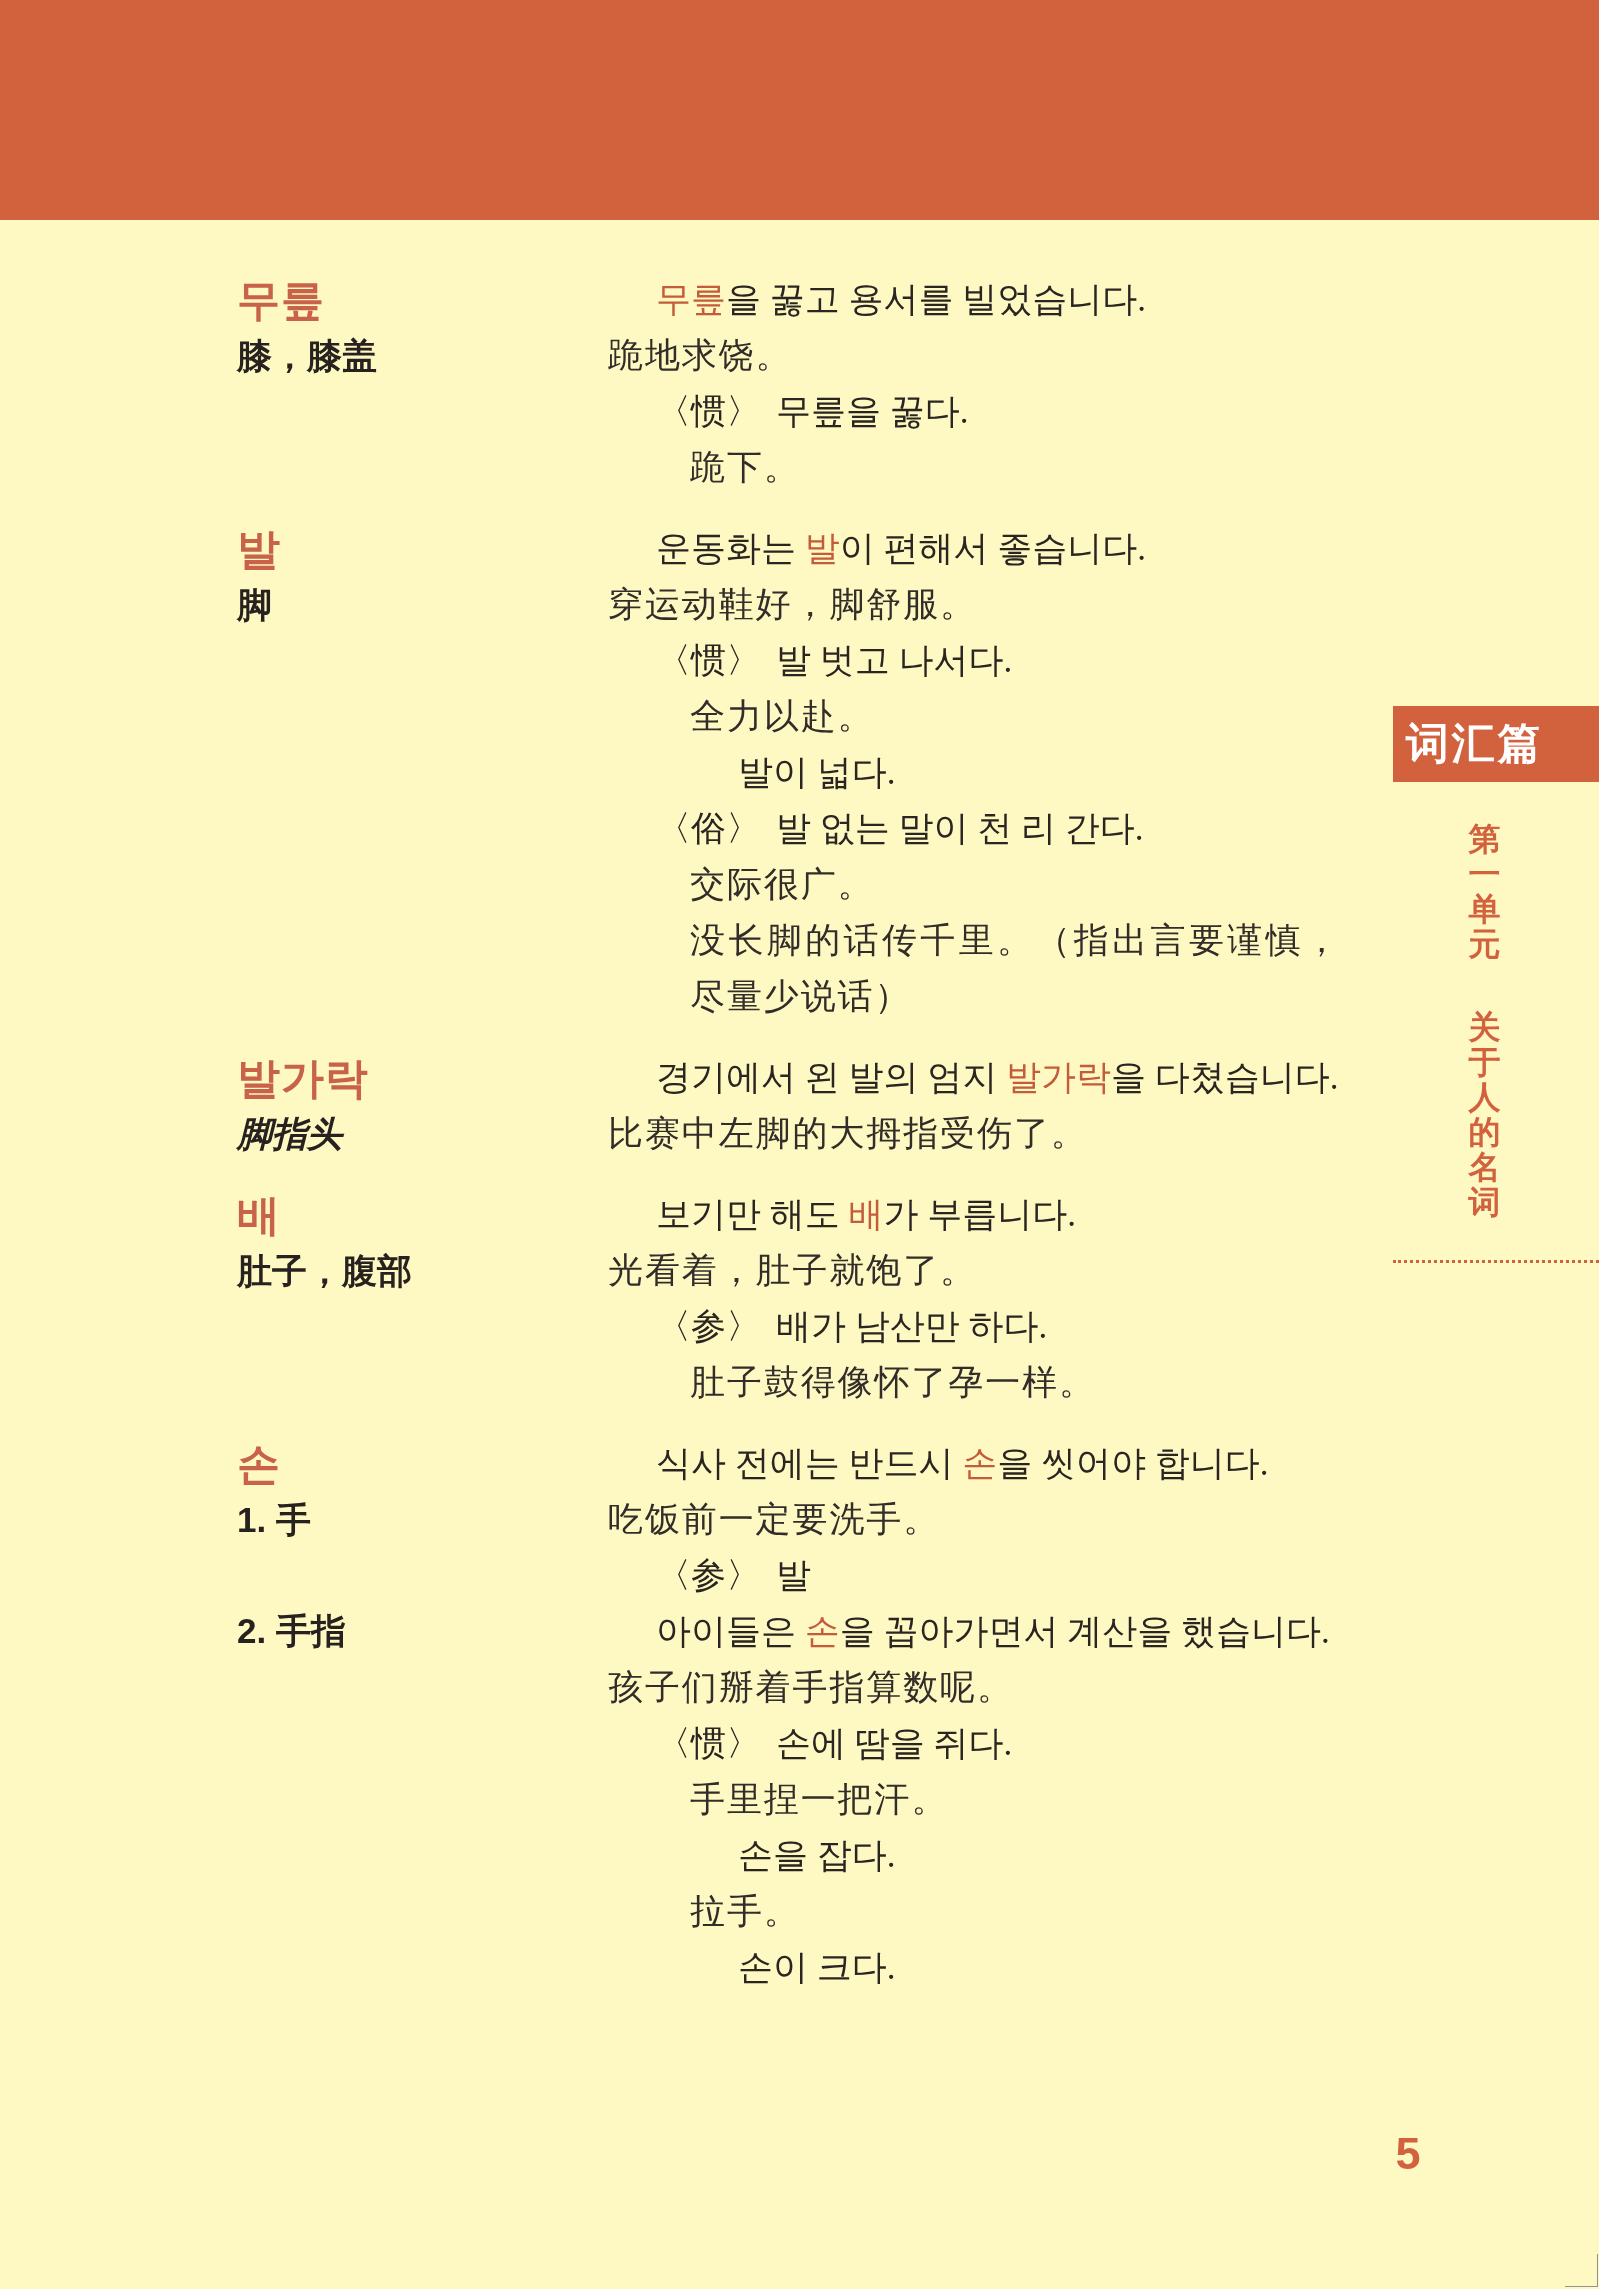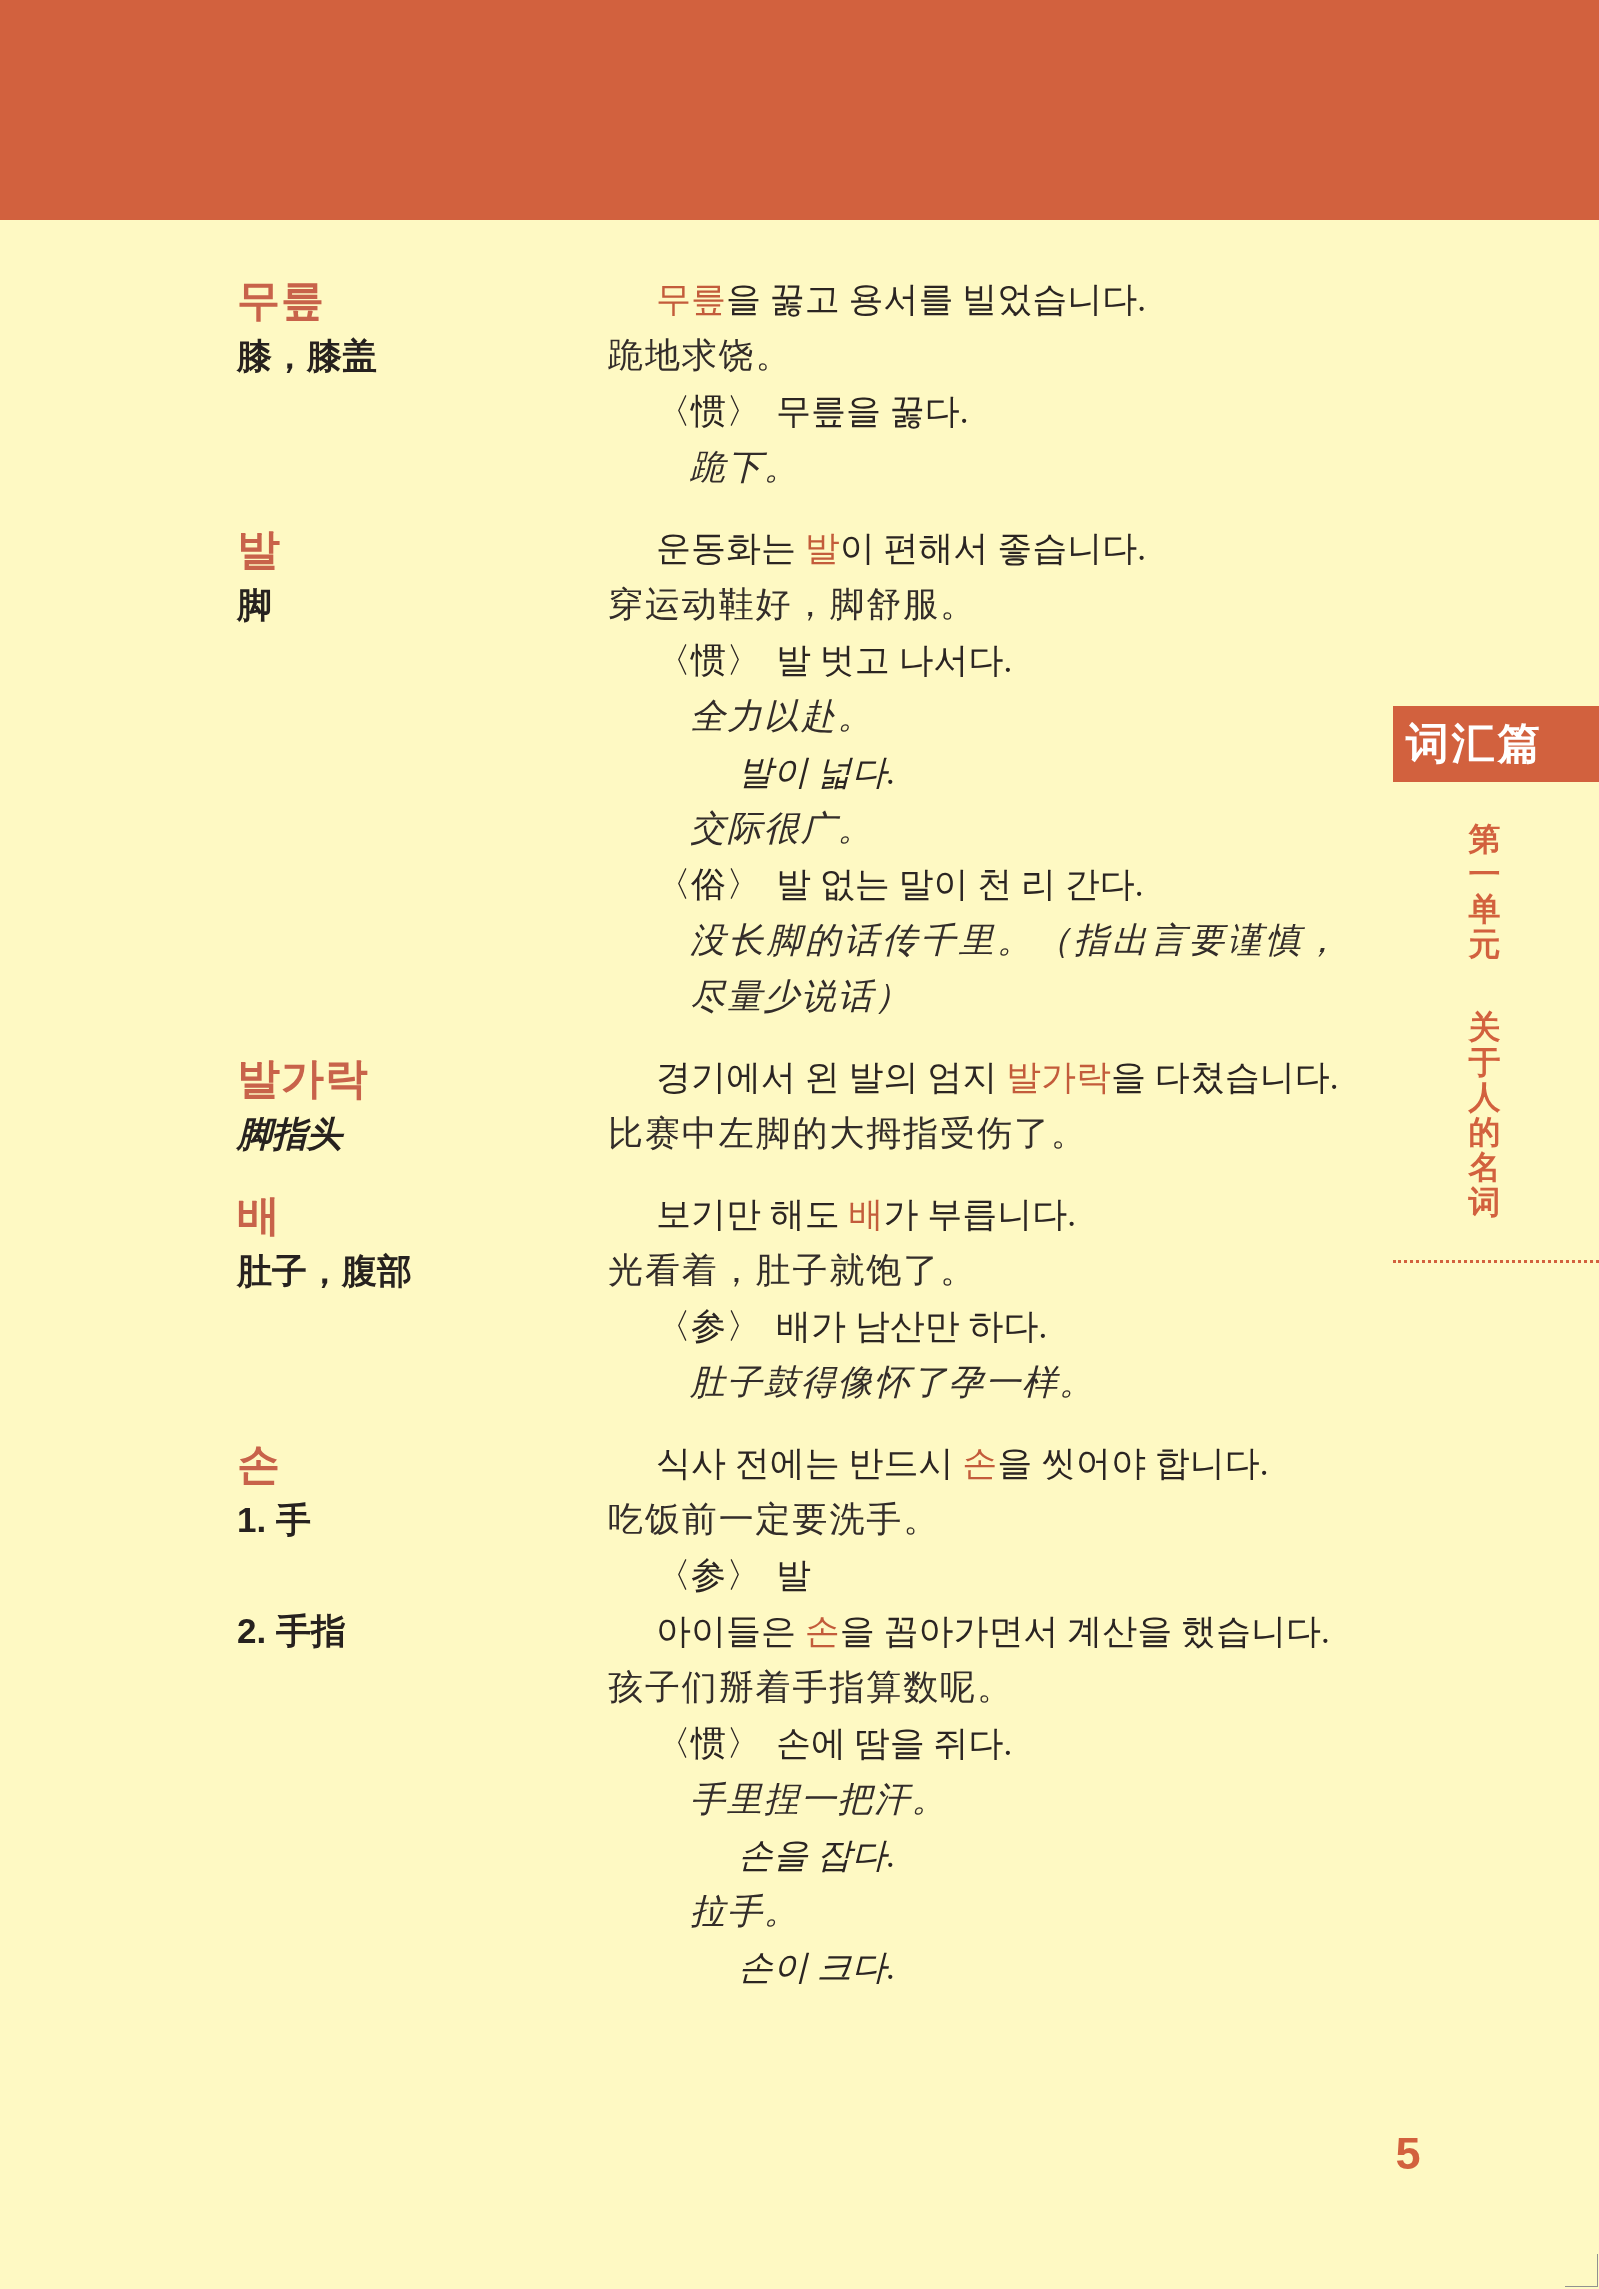--- a/index.html
+++ b/index.html
@@ -29,21 +29,21 @@
   }
   .left-item.headword{font-size:43px;color:var(--headword,#C8634A);letter-spacing:0.9px;}
   .left-item.meaning{font-size:35px;color:#27221f;}
   .entry .right{width:733px;flex:0 0 733px;}
   .line{
     font-size:35px;line-height:56px;
     text-align:justify;
   }
   .line.ko{word-break:break-all;margin-left:48px;}
   .line.zh{letter-spacing:1.9px;color:#332d2a;}
-  .line.indent{padding-left:82px;font-style:italic;}
+  .line.indent{padding-left:82px;}
   .tag{margin-right:15px;}
   .hl{color:var(--highlight,#C35C3B);}
   
   .side-tab{
     position:absolute;left:1393px;top:706px;width:206px;height:76px;
     background:var(--accent,#D2613E);
     display:flex;align-items:center;
     padding-left:13px;box-sizing:border-box;
   }
   .side-tab .tab-text{
@@ -99,22 +99,22 @@
         <div class="left">
           <div class="left-item headword" style="top: 0px;">발</div>
           <div class="left-item meaning" style="top: 56px;">脚</div>
         </div>
         <div class="right">
           <div class="line ko"><span>운동화는 </span><span class="hl">발</span><span>이 편해서 좋습니다.</span></div>
           <div class="line zh"><span>穿运动鞋好，脚舒服。</span></div>
           <div class="line ko"><span class="tag">〈惯〉</span><span>발 벗고 나서다.</span></div>
           <div class="line zh indent"><span>全力以赴。</span></div>
           <div class="line ko indent"><span>발이 넓다.</span></div>
+          <div class="line ko"><span class="tag">〈俗〉</span><span>발 없는 말이 천 리 간다.</span></div>
           <div class="line zh indent"><span>交际很广。</span></div>
-          <div class="line ko"><span class="tag">〈俗〉</span><span>발 없는 말이 천 리 간다.</span></div>
           <div class="line zh indent"><span>没长脚的话传千里。（指出言要谨慎，尽量少说话）</span></div>
         </div>
       </div>
       <div class="entry">
         <div class="left">
           <div class="left-item headword" style="top: 0px;">발가락</div>
           <div class="left-item meaning" style="top: 56px; font-style: italic;">脚指头</div>
         </div>
         <div class="right">
           <div class="line ko"><span>경기에서 왼 발의 엄지 </span><span class="hl">발가락</span><span>을 다쳤습니다.</span></div>

